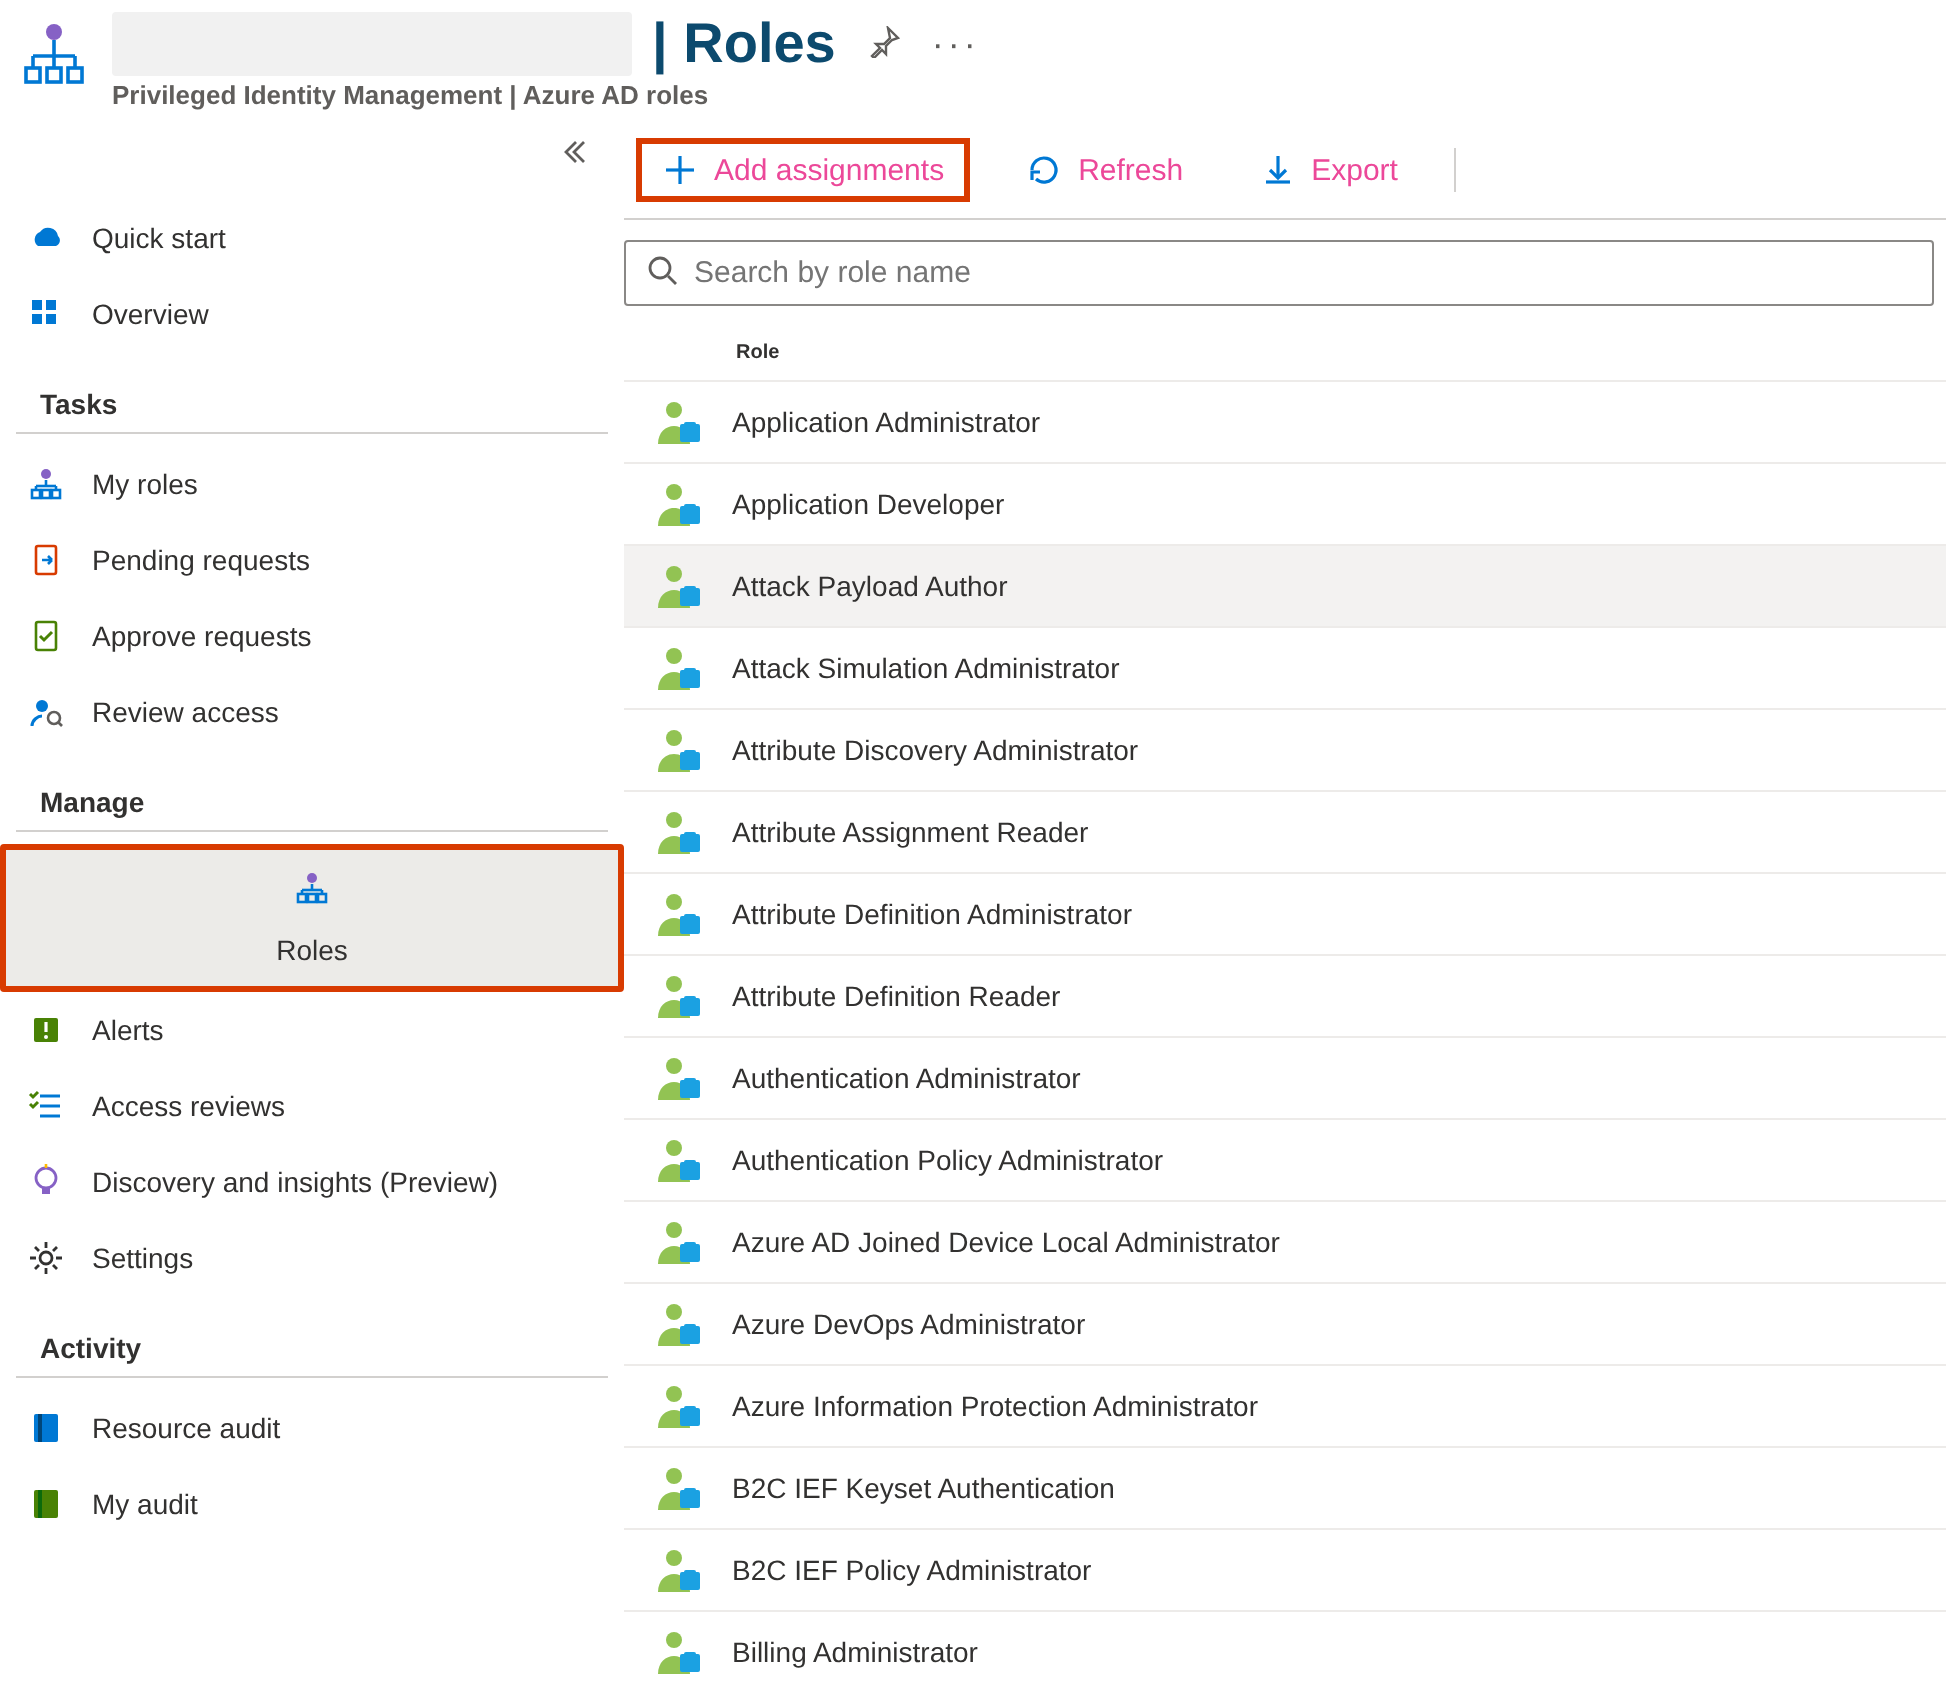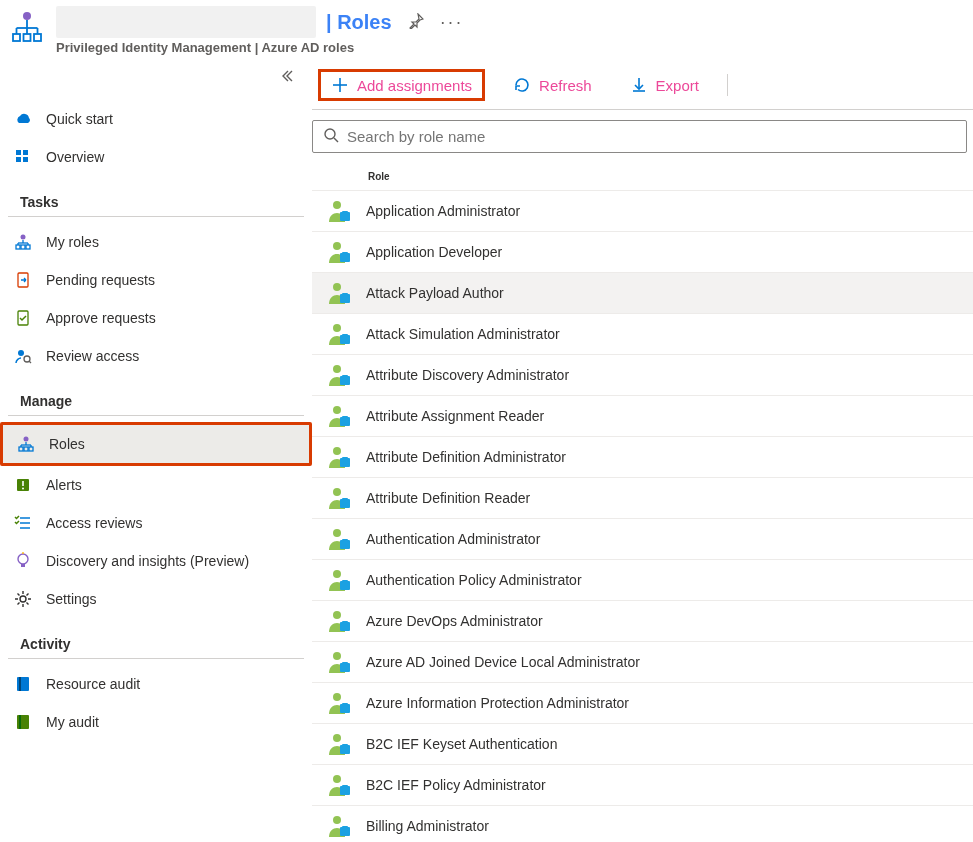--- a/index.html
+++ b/index.html
@@ -23,23 +23,23 @@
   .header-text { flex: 1; }
   .title-row { display: flex; align-items: center; gap: 10px; }
   .title-redacted {
     display: inline-block;
     width: 260px;
     height: 32px;
     background: #f1f1f1;
     border-radius: 2px;
   }
   .title-suffix {
-    font-size: 20px;
+    font-size: 28px;
     font-weight: 600;
-    color: #3b82f6;
+    color: #0c4a6e;
   }
   .pin-icon, .more-icon { color: #605e5c; margin-left: 6px; cursor: pointer; }
   .breadcrumb { font-size: 13px; color: #605e5c; margin-top: 2px; font-weight: bold; }
 
   .body {
     display: flex;
     align-items: flex-start;
   }
   .sidebar {
     width: 312px;
@@ -64,21 +64,21 @@
     display: flex;
     align-items: center;
     gap: 14px;
     padding: 10px 14px 10px 14px;
     cursor: pointer;
     font-size: 14px;
     color: #323130;
   }
   .nav-item .ico { width: 18px; height: 18px; display: inline-flex; align-items:center; justify-content:center; }
   .nav-item.selected { background: #ecebe8; }
-  .red-box { border: 3px solid #d83b01; border-radius: 2px; }
+  .red-box { border: 3px solid #d83b01; border-radius: 2px; flex-direction: column; }
 
   .main {
     flex: 1;
     padding-top: 4px;
   }
   .toolbar {
     display: flex;
     align-items: center;
     gap: 18px;
     padding: 6px 6px 8px 6px;
@@ -464,30 +464,30 @@
   </svg></span>
             <span>Authentication Policy Administrator</span>
           </div>
           <div class="role-row">
             <span class="role-ico"><svg class="role-svg" width="26" height="26" viewBox="0 0 26 26">
     <circle cx="11" cy="7" r="4" fill="#92c353"></circle>
     <path d="M3 24c0-6 4-9 8-9s8 3 8 9" fill="#92c353"></path>
     <rect x="14" y="14" width="10" height="9" rx="1" fill="#1ba1e2"></rect>
     <rect x="16" y="13" width="6" height="3" rx="1" fill="#1ba1e2"></rect>
   </svg></span>
+            <span>Azure AD Joined Device Local Administrator</span>
+          </div>
+          <div class="role-row">
+            <span class="role-ico"><svg class="role-svg" width="26" height="26" viewBox="0 0 26 26">
+    <circle cx="11" cy="7" r="4" fill="#92c353"></circle>
+    <path d="M3 24c0-6 4-9 8-9s8 3 8 9" fill="#92c353"></path>
+    <rect x="14" y="14" width="10" height="9" rx="1" fill="#1ba1e2"></rect>
+    <rect x="16" y="13" width="6" height="3" rx="1" fill="#1ba1e2"></rect>
+  </svg></span>
             <span>Azure DevOps Administrator</span>
-          </div>
-          <div class="role-row">
-            <span class="role-ico"><svg class="role-svg" width="26" height="26" viewBox="0 0 26 26">
-    <circle cx="11" cy="7" r="4" fill="#92c353"></circle>
-    <path d="M3 24c0-6 4-9 8-9s8 3 8 9" fill="#92c353"></path>
-    <rect x="14" y="14" width="10" height="9" rx="1" fill="#1ba1e2"></rect>
-    <rect x="16" y="13" width="6" height="3" rx="1" fill="#1ba1e2"></rect>
-  </svg></span>
-            <span>Azure AD Joined Device Local Administrator</span>
           </div>
           <div class="role-row">
             <span class="role-ico"><svg class="role-svg" width="26" height="26" viewBox="0 0 26 26">
     <circle cx="11" cy="7" r="4" fill="#92c353"></circle>
     <path d="M3 24c0-6 4-9 8-9s8 3 8 9" fill="#92c353"></path>
     <rect x="14" y="14" width="10" height="9" rx="1" fill="#1ba1e2"></rect>
     <rect x="16" y="13" width="6" height="3" rx="1" fill="#1ba1e2"></rect>
   </svg></span>
             <span>Azure Information Protection Administrator</span>
           </div>

